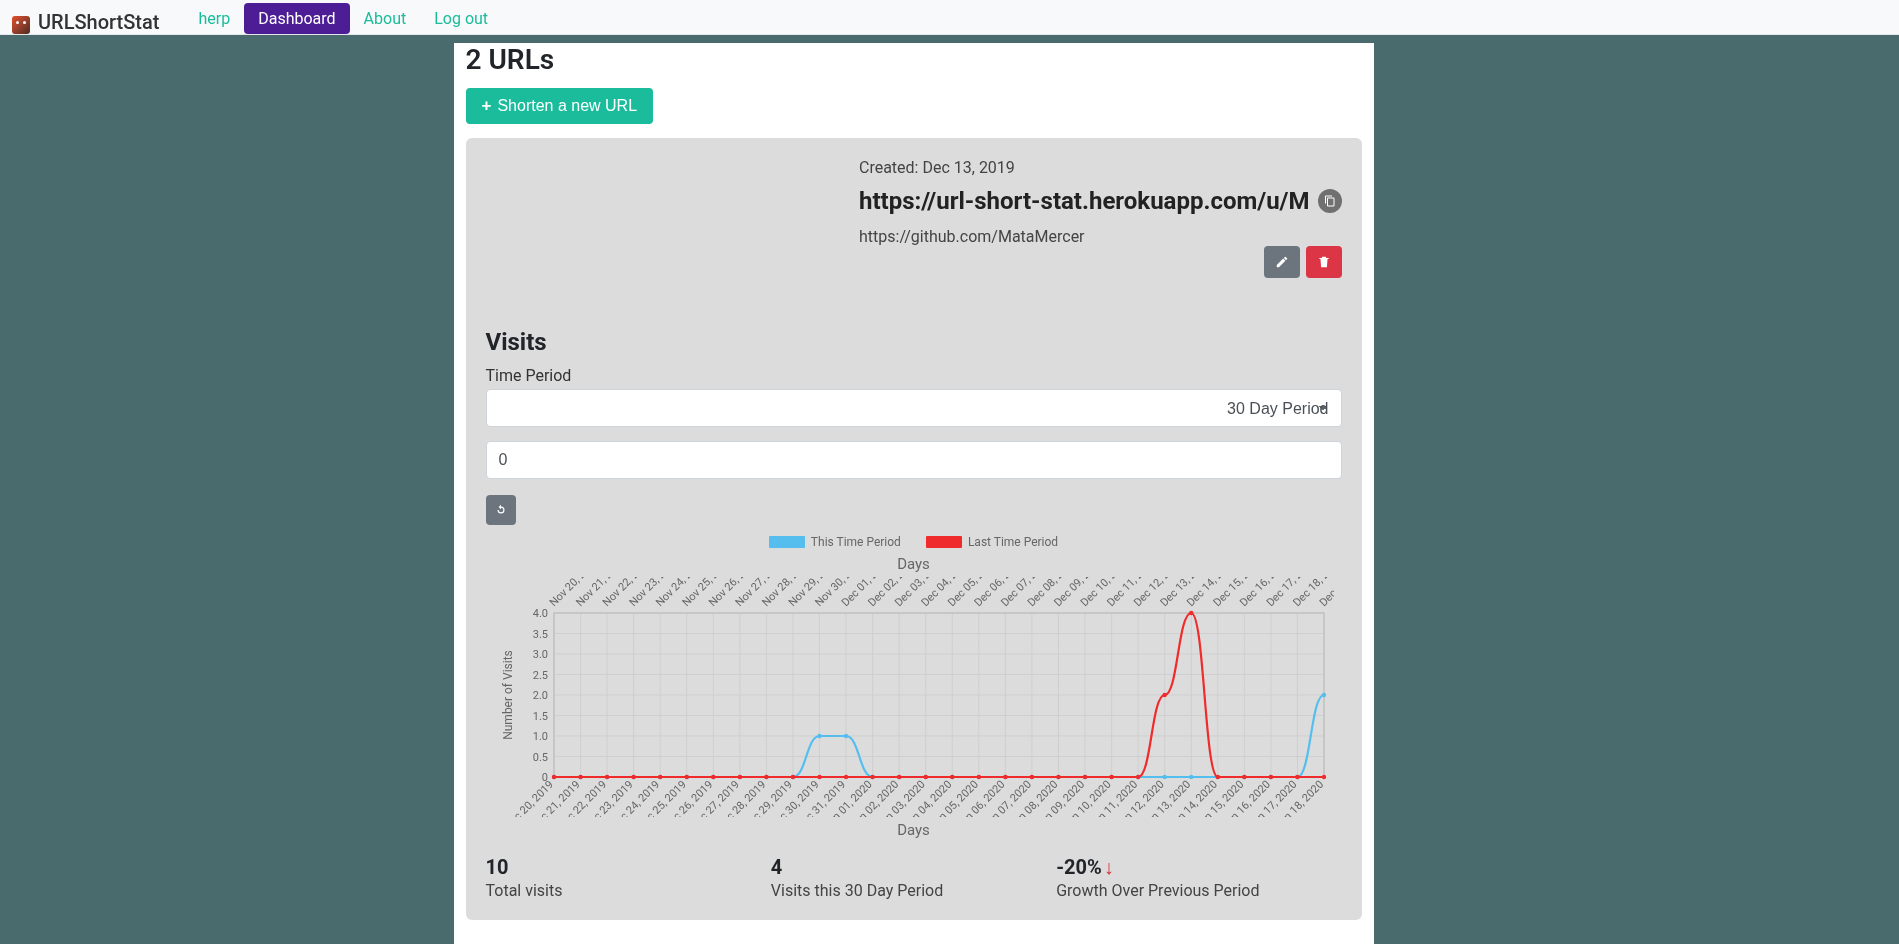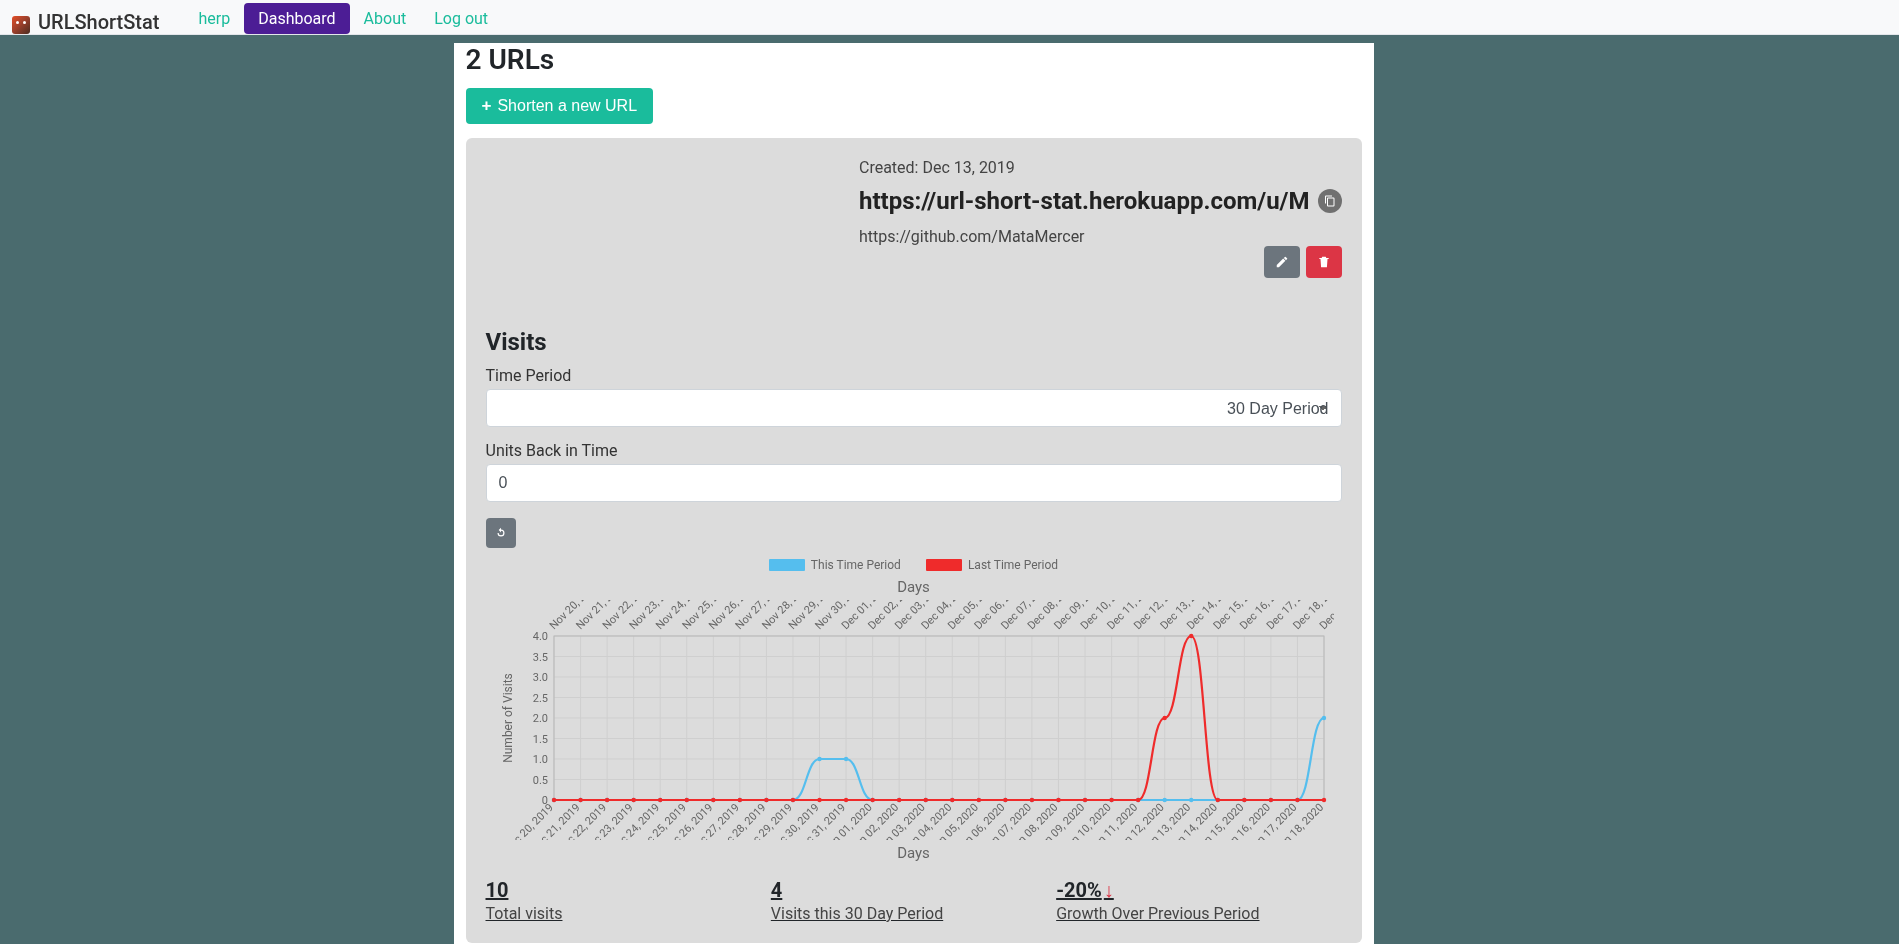--- a/index.html
+++ b/index.html
@@ -96,21 +96,21 @@
   .grid-frame { stroke:#b8b8b8; stroke-width:1; fill:none; }
   .ytick-label { font-size:11px; fill:#666; text-anchor:end; }
   .xtick-label { font-size:11px; fill:#666; }
   .yaxis-title { font-size:12px; fill:#666; }
   .series-this { stroke:#55beee; stroke-width:2.2; fill:none; }
   .series-last { stroke:#ef2b2b; stroke-width:2.2; fill:none; }
   .point-this { fill:#55beee; }
   .point-last { fill:#ef2b2b; }
 
   .stats-row { display:flex; margin-top:16px; }
-  .stat { flex:1;text-decoration:underline; }
+  .stat { flex:1; }
   .stat-value { font-size:20px; font-weight:700; display:flex; align-items:center; gap:2px; }
   .stat-label { color:#444; font-size:16px; margin-top:2px; }
   .down-arrow { color:#dc3545; font-weight:900; }
 </style>
 </head>
 <body>
 
 <div class="navbar">
   <span class="logo"></span>
   <span class="brand">URLShortStat</span>
@@ -160,21 +160,20 @@
 
       <div class="visits-header">Visits</div>
 
       <label class="field-label">Time Period</label>
       <select class="form-control">
         <option>30 Day Period</option>
       </select>
 
       <div class="gap"></div>
 
-      <label class="field-label">Units Back in Time</label>
       <input class="form-control" type="text" value="0" style="">
 
       <button class="refresh-btn">
         <svg viewBox="0 0 24 24">
               <path d="M12 6V3L8 7l4 4V8a4 4 0 1 1-4 4H6a6 6 0 1 0 6-6z"></path>
             </svg>
       </button>
 
       <div class="chart-legend">
         <div class="legend-item">

